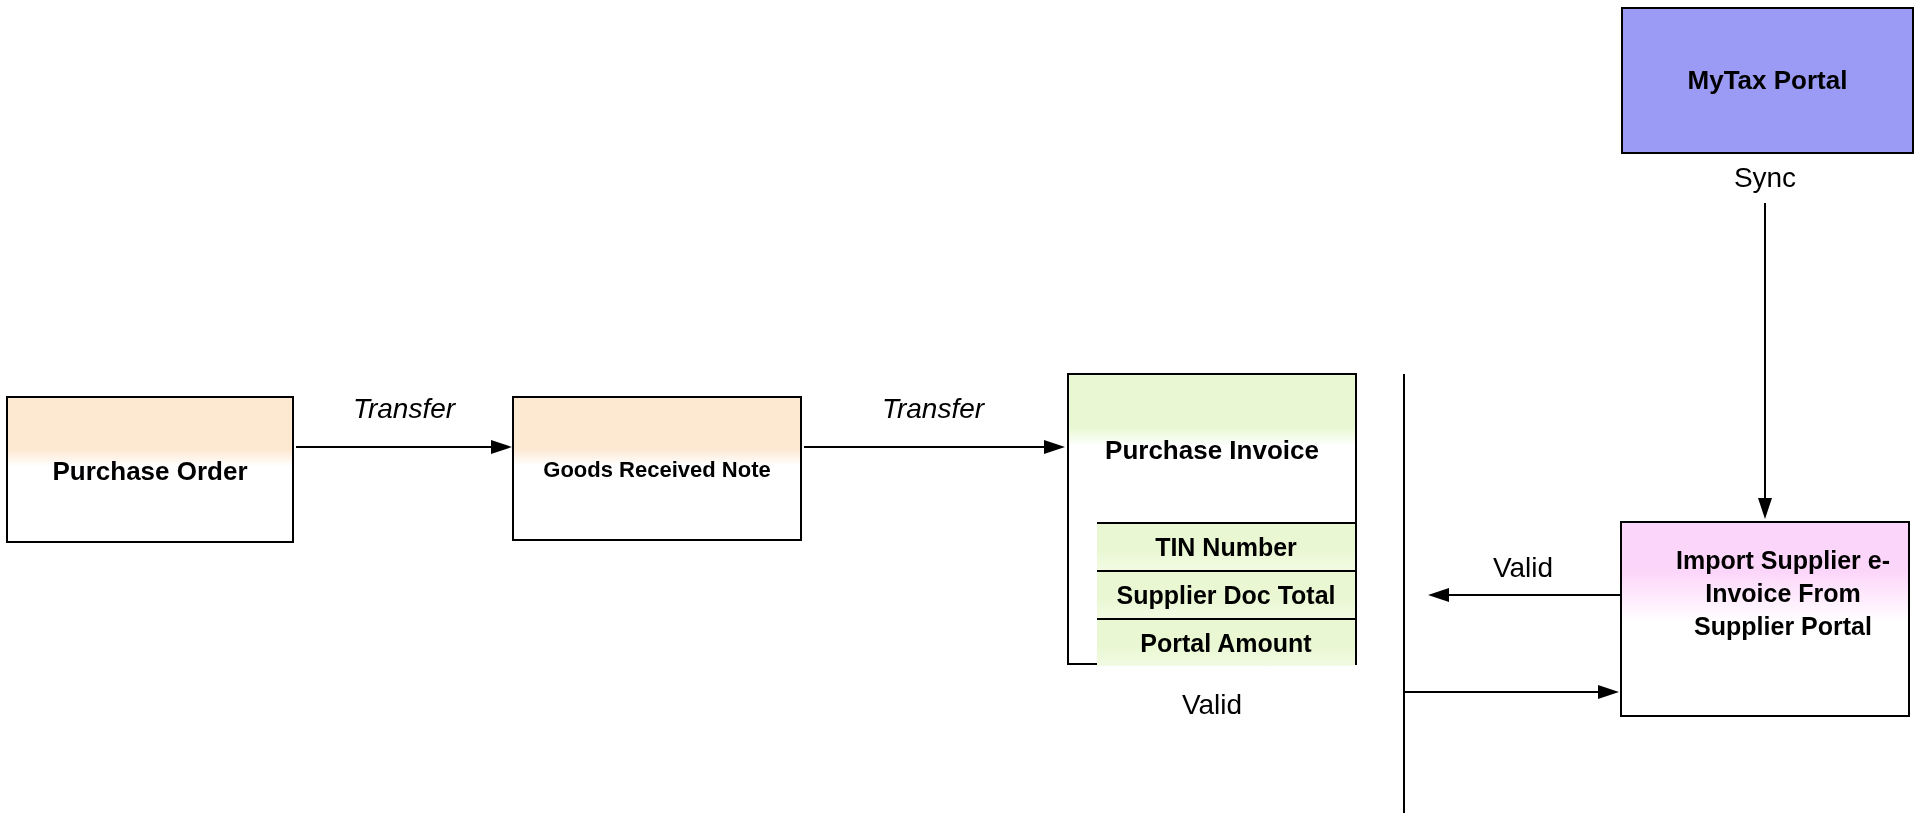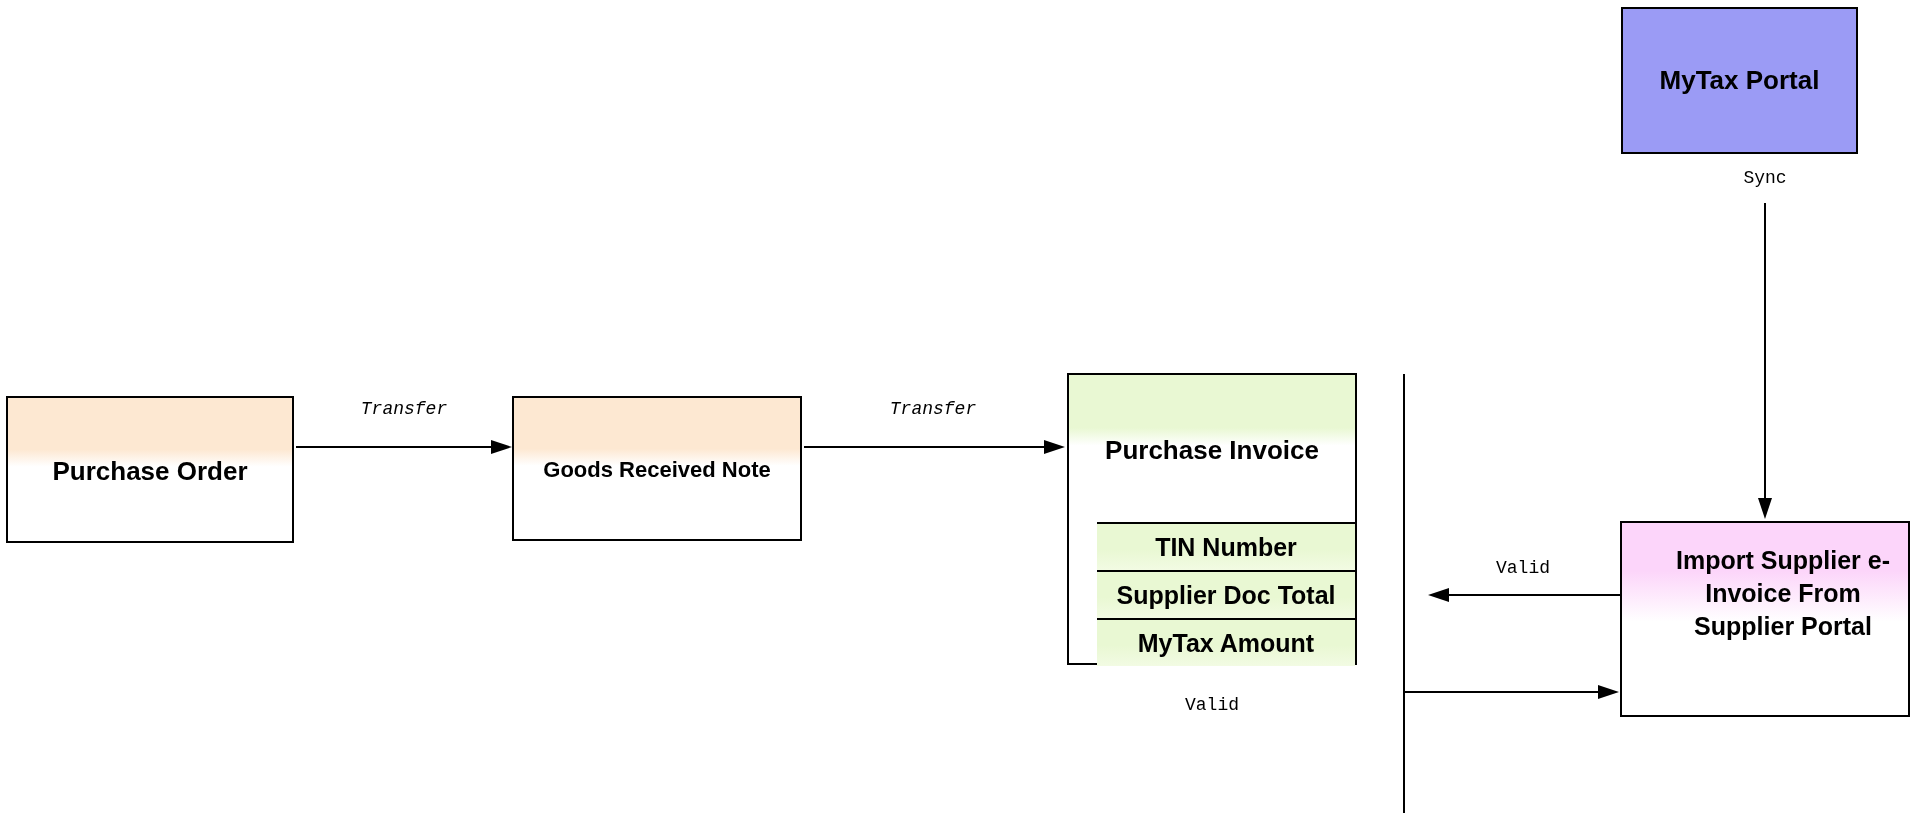--- a/index.html
+++ b/index.html
@@ -66,23 +66,22 @@
   .hline,.vline{position:absolute;background:#000;}
   .hline{height:2px;}
   .vline{width:2px;}
   .ah{position:absolute;width:0;height:0;}
   .ah-right{border-top:7px solid transparent;border-bottom:7px solid transparent;border-left:21px solid #000;}
   .ah-left{border-top:7px solid transparent;border-bottom:7px solid transparent;border-right:21px solid #000;}
   .ah-down{border-left:7px solid transparent;border-right:7px solid transparent;border-top:21px solid #000;}
   .edge-label{
     position:absolute;
     transform:translate(-50%,-50%);
-    font-size:18px;
+    font-size:28px;
     white-space:nowrap;
-    font-family:Liberation Mono, monospace;
   }
   .edge-label.italic{font-style:italic;}
 </style>
 </head>
 <body>
 
 <div class="canvas">
 
   <div class="node doc-peach" style="left:6px;top:373px;width:288px;height:147px;">
     <div class="doc-title">Purchase Order</div>
@@ -100,29 +99,29 @@
   <div class="ah ah-right" style="left:1044px;top:440px;"></div>
   <div class="edge-label italic" style="left:933px;top:409px;">Transfer</div>
 
   <div class="node" style="left:1067px;top:373px;width:290px;height:292px;background:#fff;">
     <div class="pi-main">
       <div class="doc-title">Purchase Invoice</div>
     </div>
     <div class="pi-rows">
       <div class="pi-row">TIN Number</div>
       <div class="pi-row">Supplier Doc Total</div>
-      <div class="pi-row">MyTax Amount</div>
+      <div class="pi-row">Portal Amount</div>
     </div>
   </div>
 
   <div class="edge-label" style="left:1212px;top:705px;">Valid</div>
 
   <div class="vline" style="left:1403px;top:374px;height:439px;"></div>
 
-  <div class="node mytax" style="left:1621px;top:7px;width:237px;height:147px;">
+  <div class="node mytax" style="left:1621px;top:7px;width:293px;height:147px;">
     <div>MyTax Portal</div>
   </div>
 
   <div class="edge-label" style="left:1765px;top:178px;">Sync</div>
   <div class="vline" style="left:1764px;top:203px;height:296px;"></div>
   <div class="ah ah-down" style="left:1758px;top:498px;"></div>
 
   <div class="node" style="left:1620px;top:521px;width:290px;height:196px;background:#fff;">
     <div class="import-main">
       <div>

